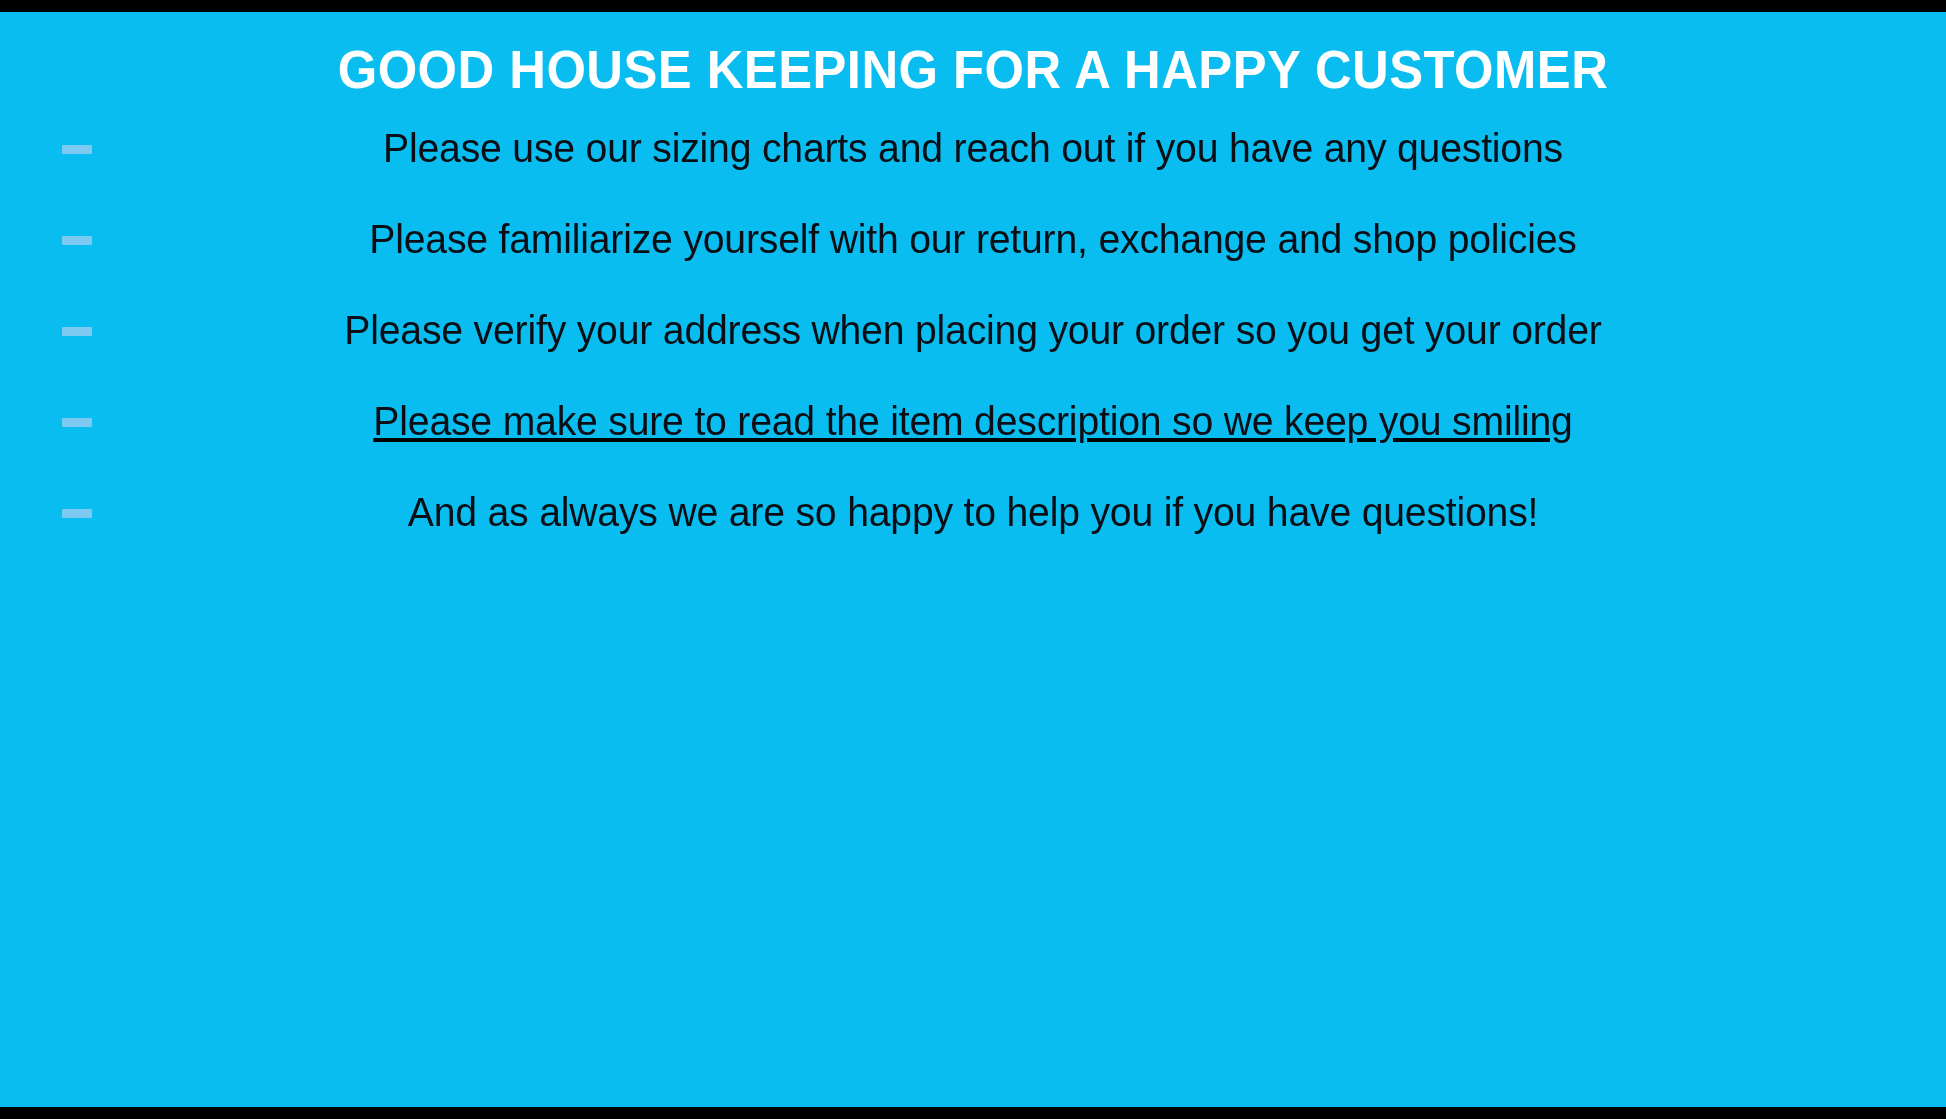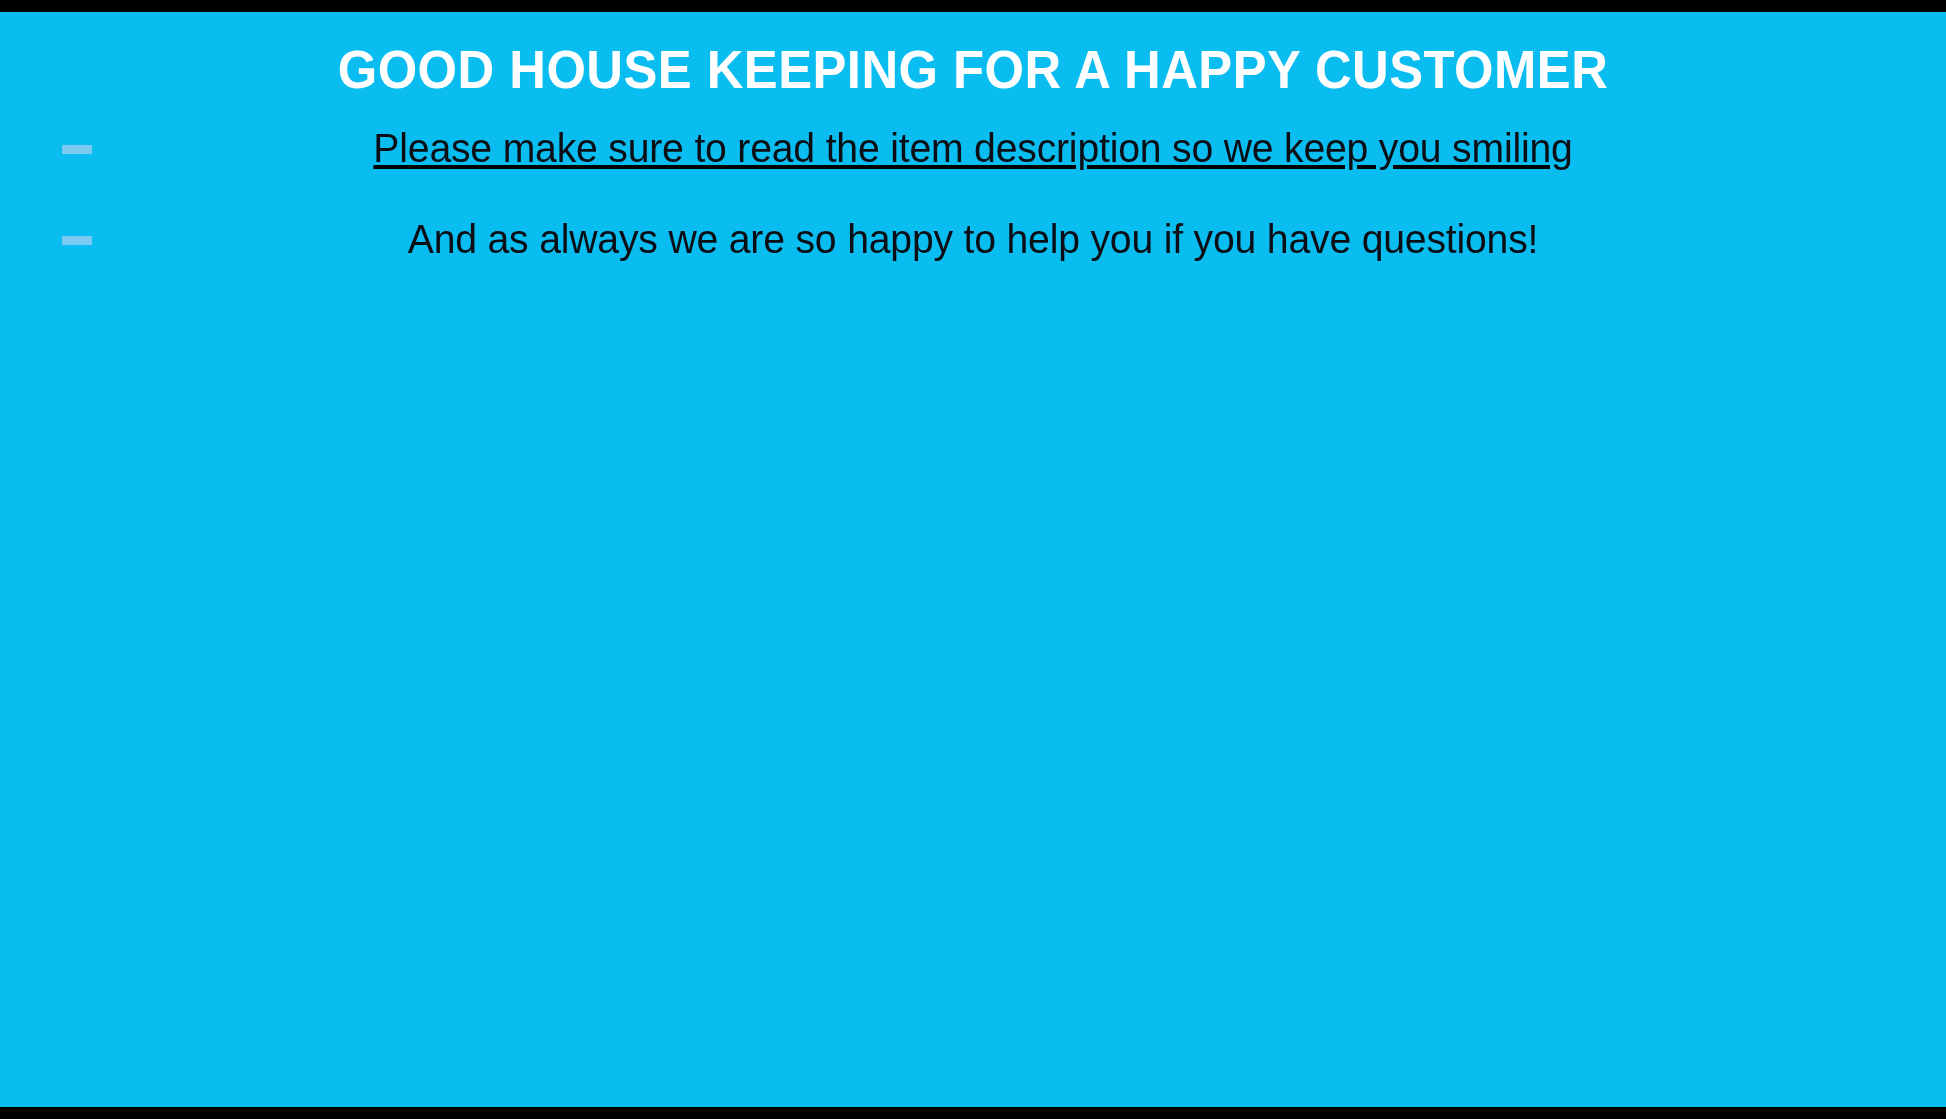--- a/index.html
+++ b/index.html
@@ -134,22 +134,34 @@
 <div id="slide-root">
 
   <div class="letterbox top"></div>
 
   <div id="slide-canvas">
 
     <h1 id="slide-title">GOOD HOUSE KEEPING FOR A HAPPY CUSTOMER</h1>
 
     <ul id="bullet-list">
 
+      <li class="bullet-row row-1">
+        <span class="bullet-marker"></span>
+        <span class="bullet-text">Please use our sizing charts and reach out if you have any questions</span>
+      </li>
 
+      <li class="bullet-row row-2">
+        <span class="bullet-marker"></span>
+        <span class="bullet-text">Please familiarize yourself with our return, exchange and shop policies</span>
+      </li>
 
+      <li class="bullet-row row-3">
+        <span class="bullet-marker"></span>
+        <span class="bullet-text">Please verify your address when placing your order so you get your order</span>
+      </li>
 
       <li class="bullet-row row-4">
         <span class="bullet-marker"></span>
         <span class="bullet-text">Please make sure to read the item description so we keep you smiling</span>
       </li>
 
 
 
       <li class="bullet-row row-7">
         <span class="bullet-marker"></span>

